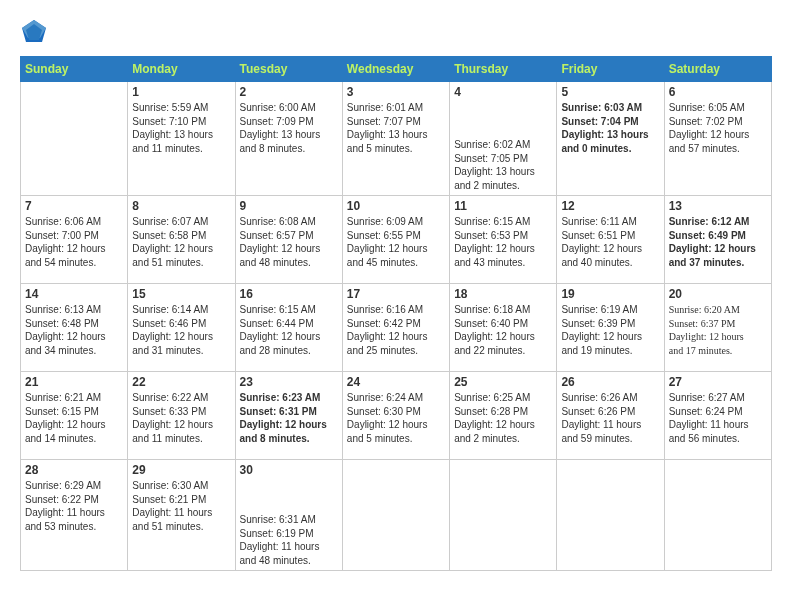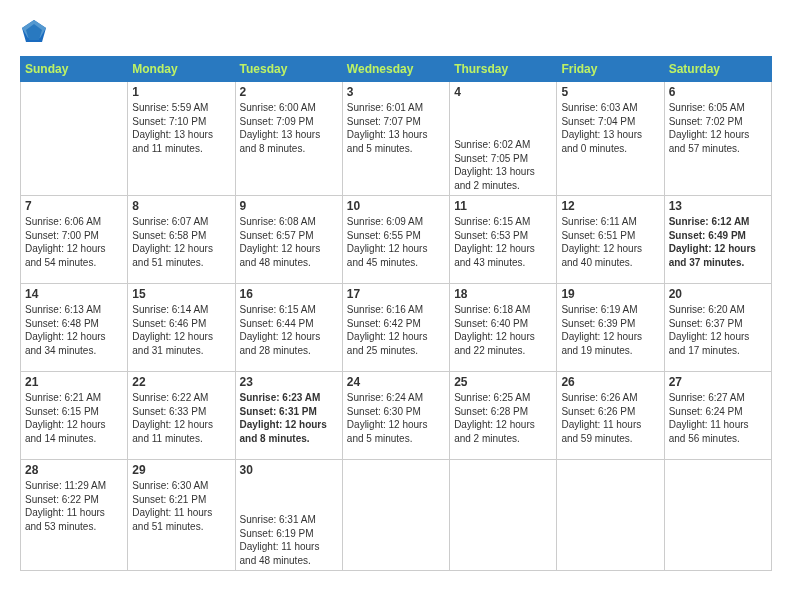--- a/index.html
+++ b/index.html
@@ -159,21 +159,21 @@
           </td>
           <td>
             <span class="day-num">4</span>
             <div class="day-info" style="white-space: pre-line; margin-top: 39px;">Sunrise: 6:02 AM
 Sunset: 7:05 PM
 Daylight: 13 hours
 and 2 minutes.</div>
           </td>
           <td>
             <span class="day-num">5</span>
-            <div class="day-info" style="white-space: pre-line;">Sunrise: 6:03 AM
+            <div class="day-info" style="white-space: pre-line; font-weight: bold;">Sunrise: 6:03 AM
 Sunset: 7:04 PM
 Daylight: 13 hours
 and 0 minutes.</div>
           </td>
           <td>
             <span class="day-num">6</span>
             <div class="day-info" style="white-space: pre-line;">Sunrise: 6:05 AM
 Sunset: 7:02 PM
 Daylight: 12 hours
 and 57 minutes.</div>
@@ -268,21 +268,21 @@
           </td>
           <td>
             <span class="day-num">19</span>
             <div class="day-info" style="white-space: pre-line;">Sunrise: 6:19 AM
 Sunset: 6:39 PM
 Daylight: 12 hours
 and 19 minutes.</div>
           </td>
           <td>
             <span class="day-num">20</span>
-            <div class="day-info" style="white-space: pre-line;">Sunrise: 6:20 AM
+            <div class="day-info" style="white-space: pre-line; font-family: Liberation Serif, serif;">Sunrise: 6:20 AM
 Sunset: 6:37 PM
 Daylight: 12 hours
 and 17 minutes.</div>
           </td>
         </tr>
         <tr>
           <td>
             <span class="day-num">21</span>
             <div class="day-info" style="white-space: pre-line;">Sunrise: 6:21 AM
 Sunset: 6:15 PM
@@ -328,21 +328,21 @@
             <span class="day-num">27</span>
             <div class="day-info" style="white-space: pre-line;">Sunrise: 6:27 AM
 Sunset: 6:24 PM
 Daylight: 11 hours
 and 56 minutes.</div>
           </td>
         </tr>
         <tr>
           <td>
             <span class="day-num">28</span>
-            <div class="day-info" style="white-space: pre-line;">Sunrise: 11:29 AM
+            <div class="day-info" style="white-space: pre-line;">Sunrise: 6:29 AM
 Sunset: 6:22 PM
 Daylight: 11 hours
 and 53 minutes.</div>
           </td>
           <td>
             <span class="day-num">29</span>
             <div class="day-info" style="white-space: pre-line;">Sunrise: 6:30 AM
 Sunset: 6:21 PM
 Daylight: 11 hours
 and 51 minutes.</div>

